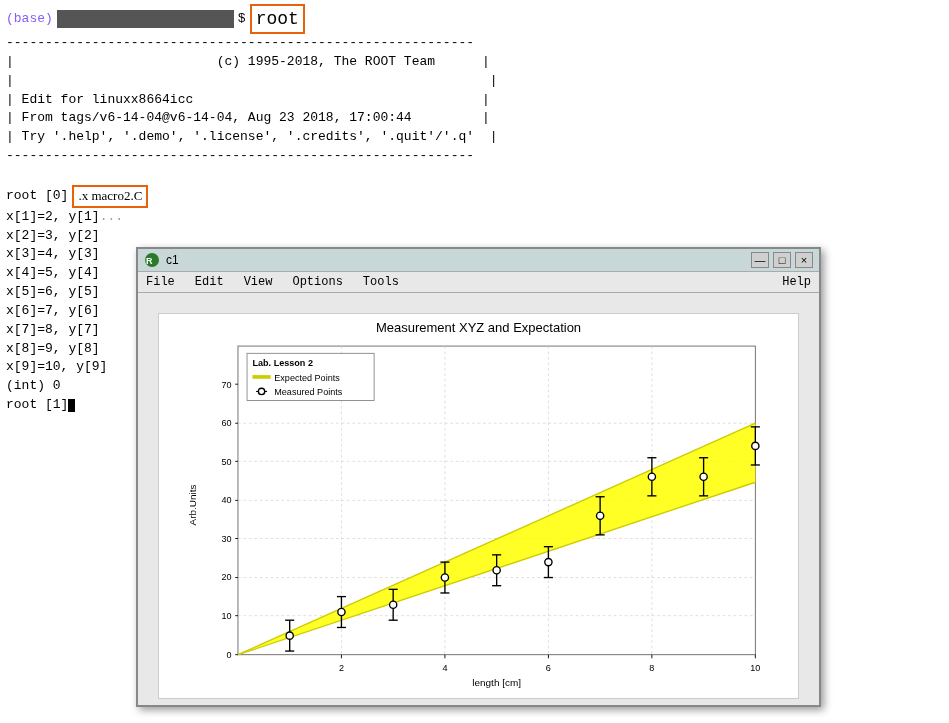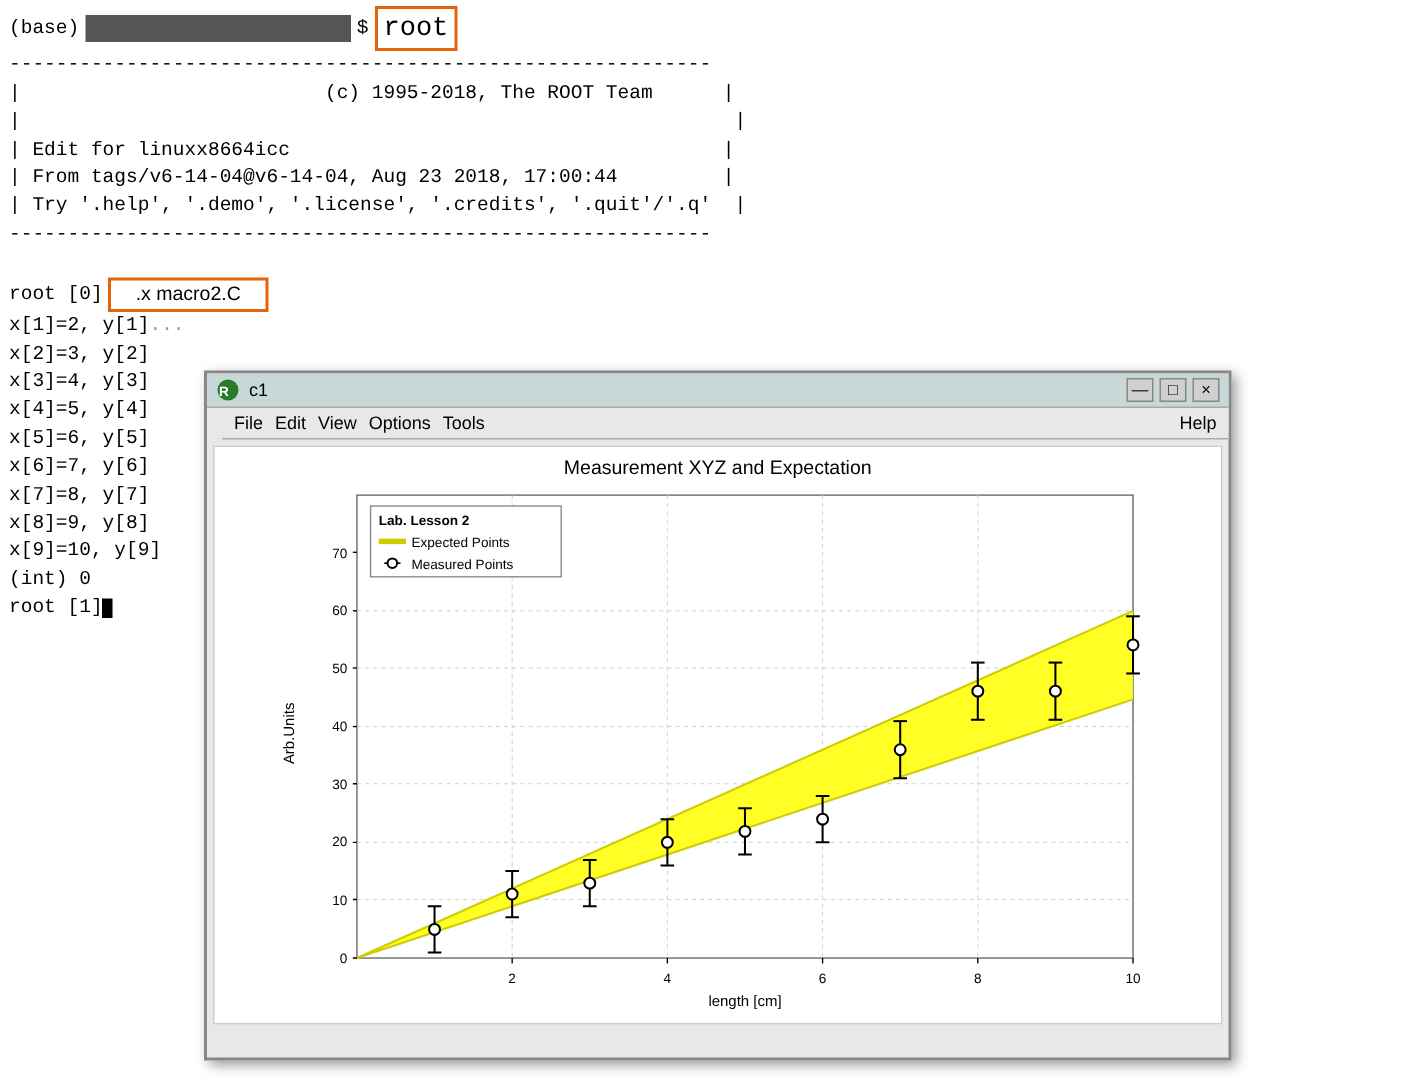--- a/index.html
+++ b/index.html
@@ -31,38 +31,38 @@
     }
 
     .prompt-line {
       display: flex;
       align-items: center;
       padding: 0 6px;
       line-height: 1.45;
     }
 
     .prompt-bash {
-      color: #000000;
+      color: #8b5cf6;
     }
 
     .prompt-input-box {
       border: 2px solid #e8620a;
       padding: 0 4px;
       background: #fff;
       color: #000;
       font-family: 'Courier New', Courier, monospace;
       font-size: 18px;
     }
 
     .cmd-input-box {
       border: 2px solid #e8620a;
-      padding: 0 16px;
+      padding: 0 4px;
       background: #fff;
       color: #000;
-      font-family: Liberation Sans, sans-serif;
+      font-family: Liberation Serif, serif;
       font-size: 13px;
     }
 
     
     .root-window {
       position: absolute;
       top: 247px;
       left: 136px;
       width: 685px;
       height: 460px;
@@ -116,38 +116,38 @@
       font-family: Arial, sans-serif;
     }
 
     
     .root-menubar {
       background: #e8e8e8;
       display: flex;
       align-items: center;
       padding: 2px 4px;
       border-bottom: 1px solid #aaa;
-      font-family: Liberation Sans, sans-serif;
+      font-family: Liberation Mono, monospace;
       font-size: 12px;
-      margin-left: 10px;
+      gap: 12px;
     }
 
     .menu-item {
       padding: 1px 4px;
       cursor: pointer;
     }
 
     .menu-item-right {
       margin-left: auto;
     }
 
     
     .chart-area {
       background: #fff;
-      margin: 4px;
+      margin: 20px;
       border: 1px solid #ccc;
       position: relative;
       height: calc(100% - 70px);
     }
 
     .chart-title {
       text-align: center;
       font-family: Arial, sans-serif;
       font-size: 13px;
       font-weight: normal;

